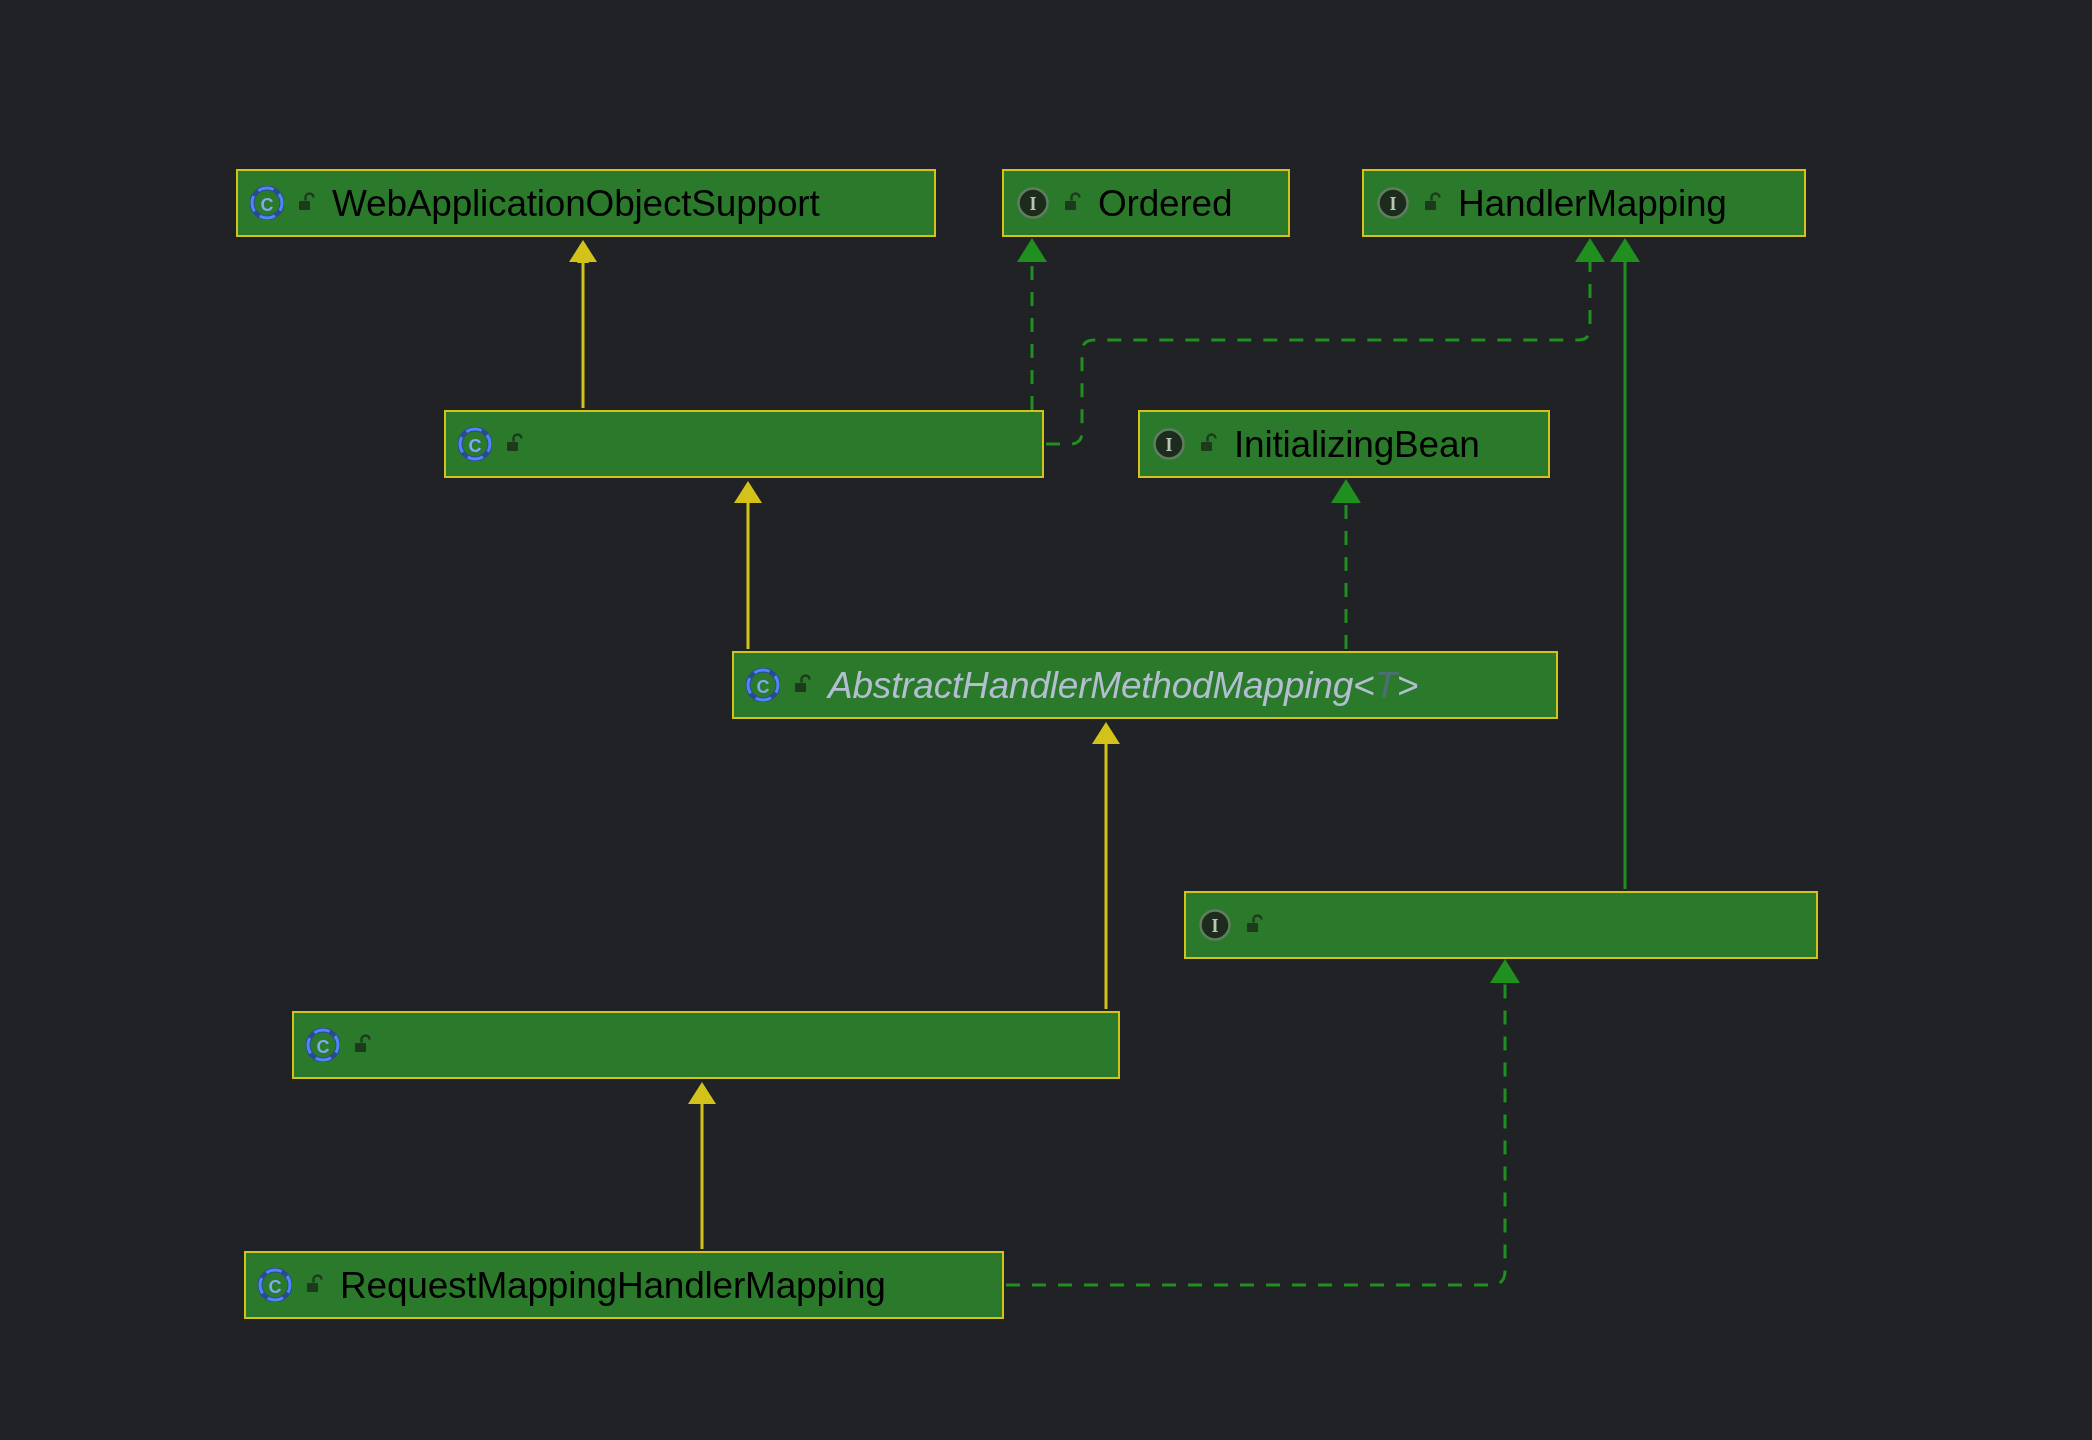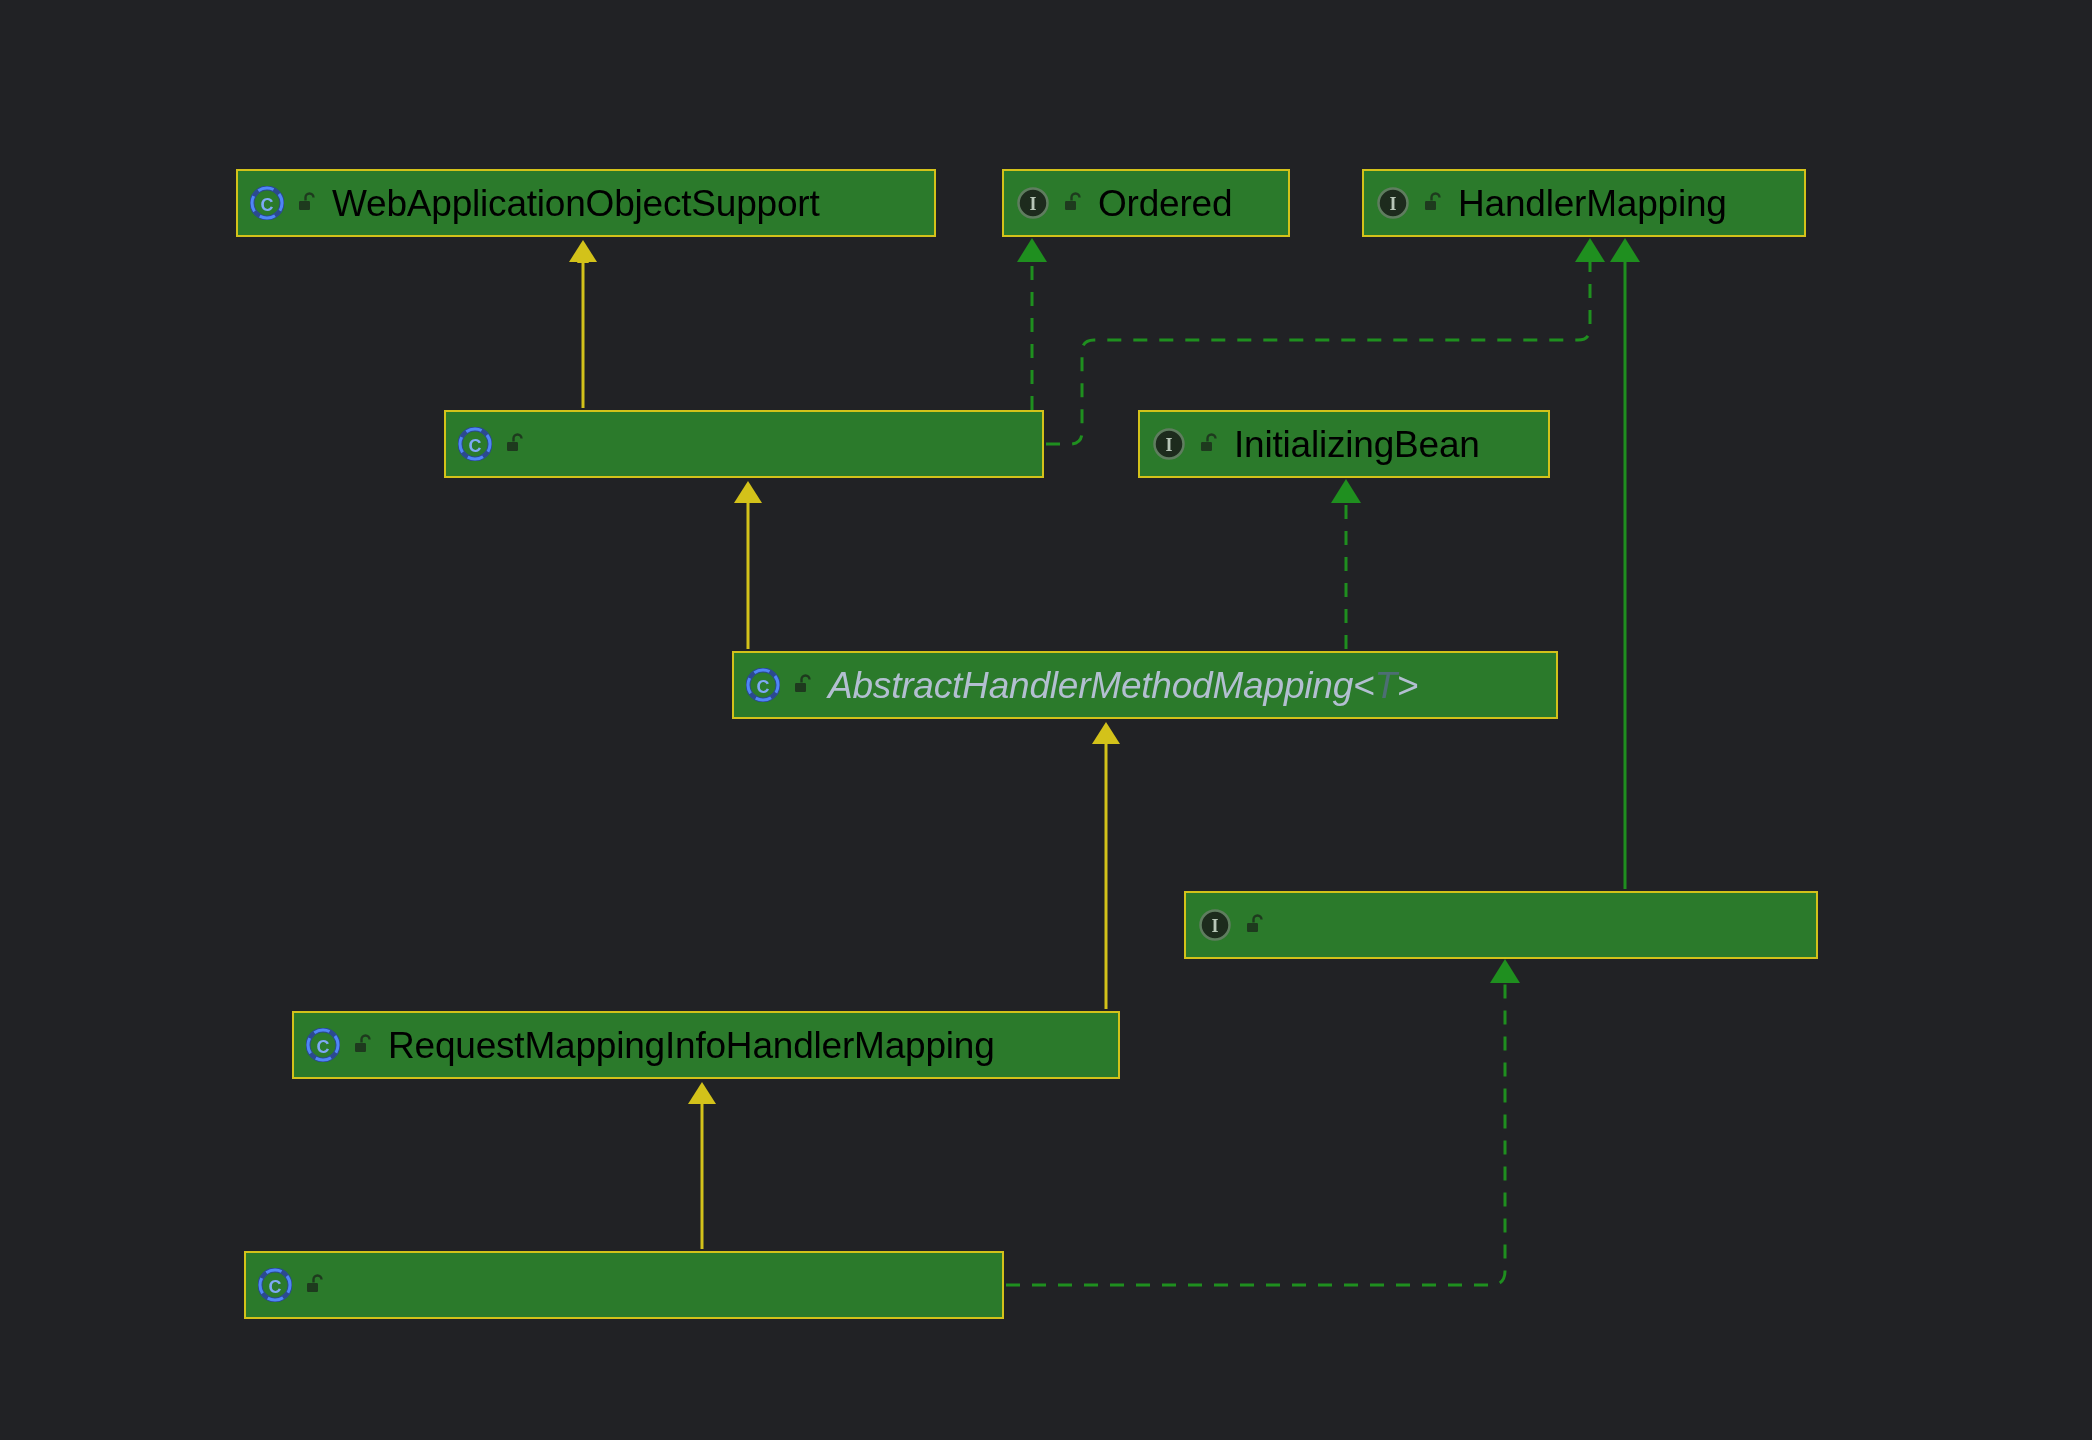--- a/index.html
+++ b/index.html
@@ -216,28 +216,28 @@
   <div class="uml-node" style="left:292px; top:1011px; width:828px;">
     <svg class="node-type-icon" viewBox="0 0 34 34">
       <circle cx="17" cy="17" r="15" fill="none" stroke="#2b4a90" stroke-width="5"></circle>
       <circle cx="17" cy="17" r="15" fill="none" stroke="#4f86f7" stroke-width="3" stroke-dasharray="16,7" stroke-dashoffset="8"></circle>
       <text x="17" y="24.5" text-anchor="middle" font-family="'Liberation Sans', sans-serif" font-size="18" font-weight="bold" fill="#7fa9f5">C</text>
     </svg>
     <svg class="node-vis-icon" viewBox="0 0 22 22">
       <path d="M9.5,8.5 L9.5,5.5 A4,4 0 0 1 17.5,5.5" fill="none" stroke="#1e3a1e" stroke-width="2.4"></path>
       <rect x="3" y="9" width="11" height="9" rx="1.2" fill="#1e3a1e"></rect>
     </svg>
-    <span class="node-label">RequestMappingInfoHandlerMapping</span>
   </div>
 
   <div class="uml-node" style="left:244px; top:1251px; width:760px;">
     <svg class="node-type-icon" viewBox="0 0 34 34">
       <circle cx="17" cy="17" r="15" fill="none" stroke="#2b4a90" stroke-width="5"></circle>
       <circle cx="17" cy="17" r="15" fill="none" stroke="#4f86f7" stroke-width="3" stroke-dasharray="16,7" stroke-dashoffset="8"></circle>
       <text x="17" y="24.5" text-anchor="middle" font-family="'Liberation Sans', sans-serif" font-size="18" font-weight="bold" fill="#7fa9f5">C</text>
     </svg>
     <svg class="node-vis-icon" viewBox="0 0 22 22">
       <path d="M9.5,8.5 L9.5,5.5 A4,4 0 0 1 17.5,5.5" fill="none" stroke="#1e3a1e" stroke-width="2.4"></path>
       <rect x="3" y="9" width="11" height="9" rx="1.2" fill="#1e3a1e"></rect>
     </svg>
+    <span class="node-label">RequestMappingHandlerMapping</span>
   </div>
 
 </div>
 
 </body></html>

